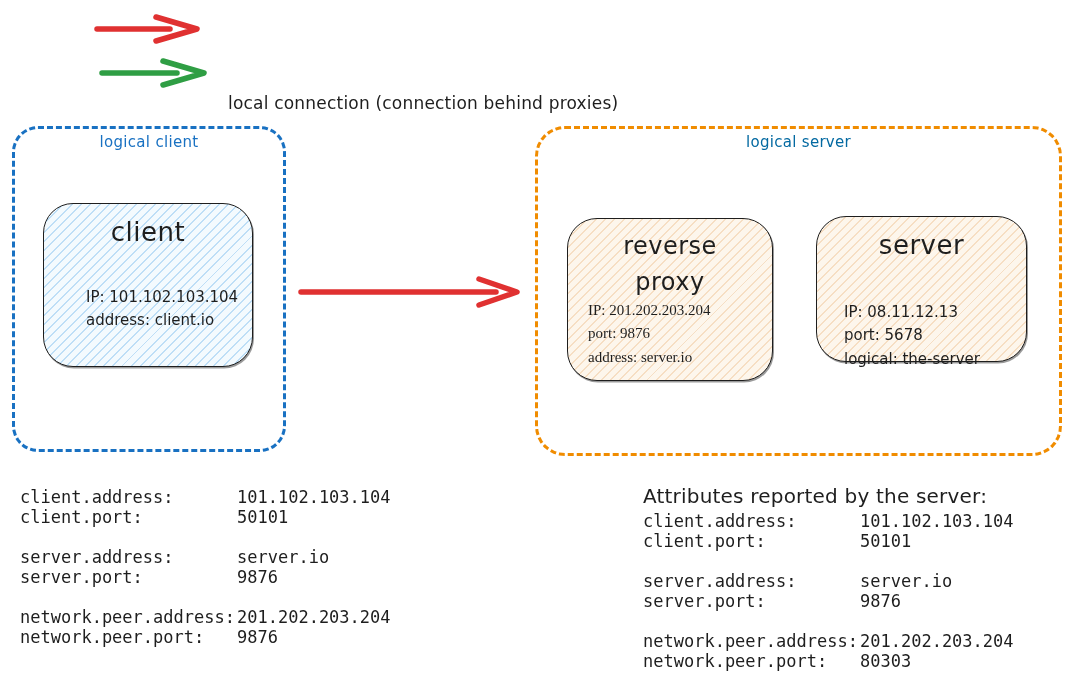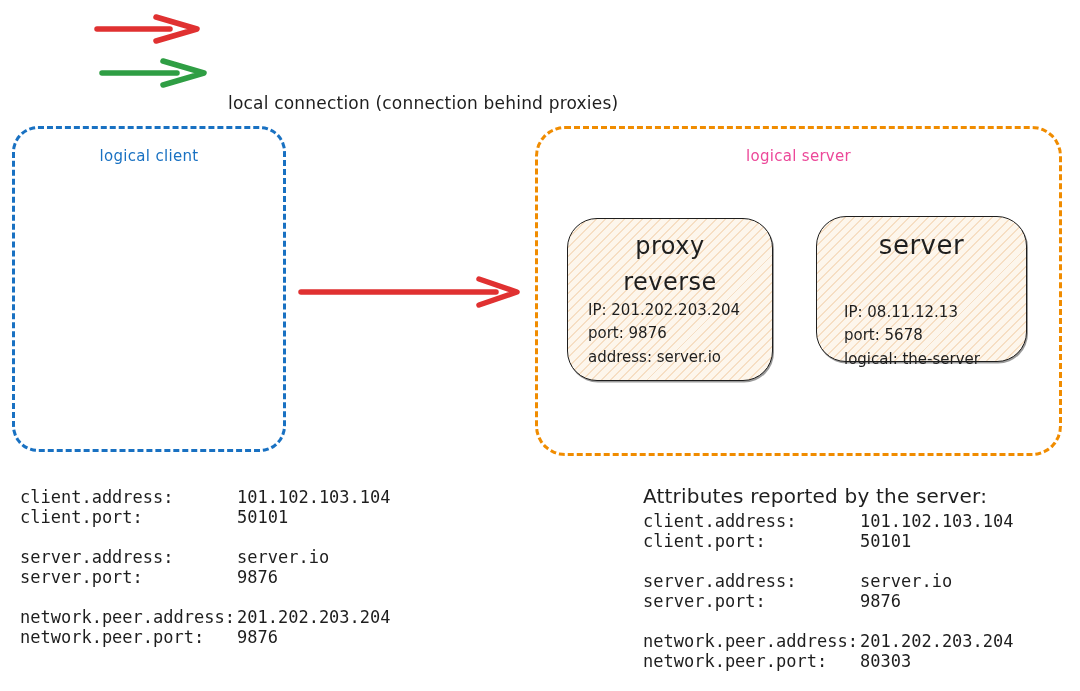--- a/index.html
+++ b/index.html
@@ -7,44 +7,44 @@
     position:relative;width:1080px;height:691px;background:#ffffff;
     font-family:"DejaVu Sans",sans-serif;color:#1e1e1e;overflow:hidden;
   }
   .abs{position:absolute;}
   
   .legend-label{font-size:17px;letter-spacing:.2px;white-space:nowrap;}
   
   .group-box{position:absolute;border-radius:26px;box-sizing:border-box;}
   .group-box.blue{left:12px;top:126px;width:274px;height:326px;border:3px dashed #1971c2;}
   .group-box.orange{left:535px;top:126px;width:527px;height:330px;border:3px dashed #f08c00;border-radius:30px;}
-  .group-label{width:100%;text-align:center;font-size:15px;margin-top:18px;letter-spacing:.3px;}
+  .group-label{width:100%;text-align:center;font-size:15px;margin-top:4px;letter-spacing:.3px;}
   .group-box.blue .group-label{color:#1971c2;}
-  .group-box.orange .group-label{color:#ec4899;}
+  .group-box.orange .group-label{color:#0369a1;}
   
   .node{
     position:absolute;box-sizing:border-box;border:1.7px solid #1e1e1e;border-radius:30px;
     box-shadow:1px 1.5px 0 rgba(30,30,30,.45);
   }
   .node.blue-fill{
     background-color:#f3fafe;
     background-image:repeating-linear-gradient(135deg,rgba(103,177,234,.38) 0 1.4px,transparent 1.4px 6.5px);
   }
   .node.orange-fill{
     background-color:#fdf6ec;
     background-image:repeating-linear-gradient(135deg,rgba(233,176,116,.34) 0 1.4px,transparent 1.4px 6.5px);
   }
   .client-node{left:28px;top:74px;width:210px;height:164px;}
   .proxy-node{left:29px;top:89px;width:206px;height:163px;}
   .server-node{left:278px;top:87px;width:211px;height:146px;}
   .node-title{text-align:center;font-size:26px;margin-top:13px;letter-spacing:.5px;}
   .node-title.two-line{font-size:24px;line-height:1.5;margin-top:9px;}
   .node-details{position:absolute;font-size:15px;line-height:1.55;white-space:nowrap;}
   .client-node .node-details{left:42px;top:82px;}
-  .proxy-node .node-details{left:20px;top:80px;}
+  .proxy-node .node-details{left:20px;top:80px;font-family:Liberation Serif, serif;}
   .server-node .node-details{left:27px;top:84px;}
   
   .attrs{position:absolute;}
   .attrs.left{left:20px;top:484px;}
   .attrs.right{left:643px;top:484px;}
   .attrs-heading{font-size:20px;letter-spacing:.2px;white-space:nowrap;}
   .attr-rows{margin-top:3px;font-family:"DejaVu Sans Mono",monospace;font-size:17px;line-height:20px;}
   .attr-group{margin-bottom:20px;}
   .attr-row{white-space:nowrap;}
   .attr-name{display:inline-block;width:217px;}
@@ -66,36 +66,43 @@
     <g fill="none" stroke-width="5.5" stroke-linecap="round" stroke-linejoin="round" stroke="#2f9e44">
       <line x1="7" y1="16" x2="82" y2="16"></line>
       <polyline points="68,4 109,16 68,28"></polyline>
     </g>
   </svg>
   <div class="abs legend-label" style="left:228px;top:61px;margin-top:32px;">local connection (connection behind proxies)</div>
 
   <div class="group-box blue">
     <div class="group-label">logical client</div>
 
+    <div class="node blue-fill client-node">
+      <div class="node-title">client</div>
+      <div class="node-details">
+        <div>IP: 101.102.103.104</div>
+        <div>address: client.io</div>
+      </div>
+    </div>
   </div>
 
   <svg class="abs" style="left:293px;top:274px;" width="238" height="36" viewBox="0 0 238 36">
     <g fill="none" stroke-width="5.5" stroke-linecap="round" stroke-linejoin="round" stroke="#e03131">
       <line x1="8" y1="18" x2="203" y2="18"></line>
       <polyline points="186,5 224,18 186,31"></polyline>
     </g>
   </svg>
 
   <div class="group-box orange">
     <div class="group-label">logical server</div>
 
     <div class="node orange-fill proxy-node">
       <div class="node-title two-line">
+        <div>reverse</div>
         <div>proxy</div>
-        <div>reverse</div>
       </div>
       <div class="node-details">
         <div>IP: 201.202.203.204</div>
         <div>port: 9876</div>
         <div>address: server.io</div>
       </div>
     </div>
 
     <div class="node orange-fill server-node">
       <div class="node-title">server</div>

